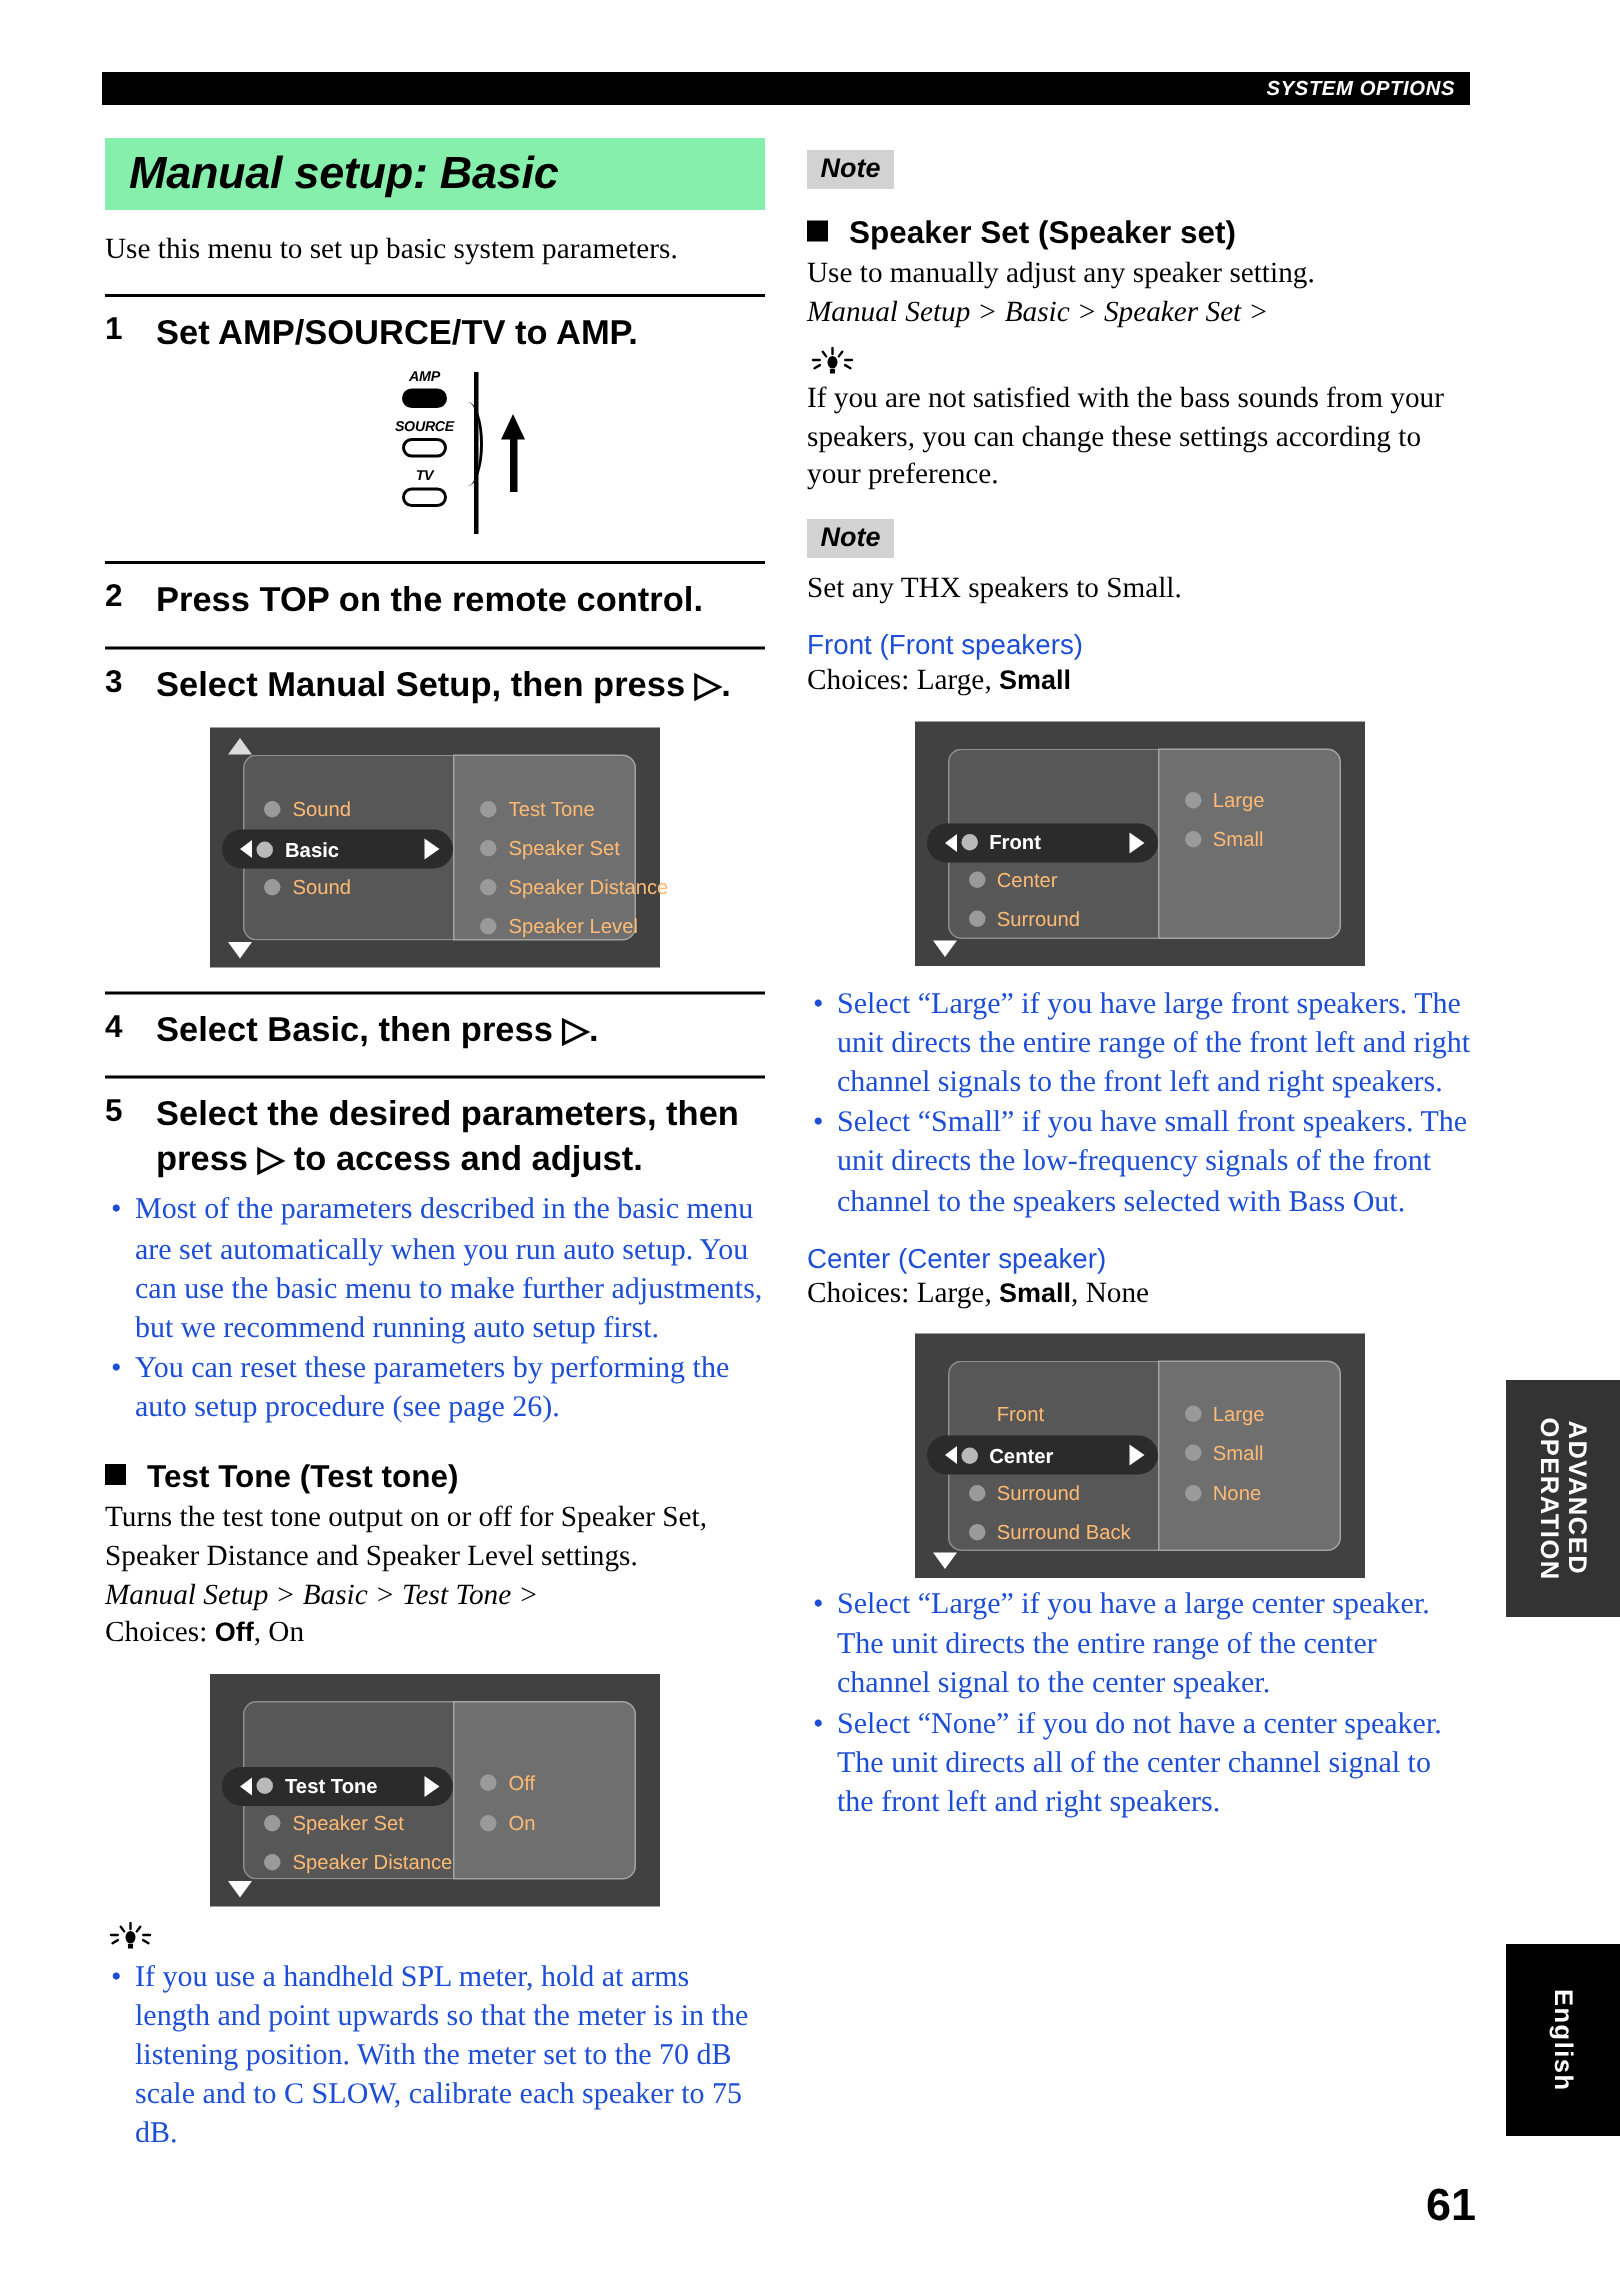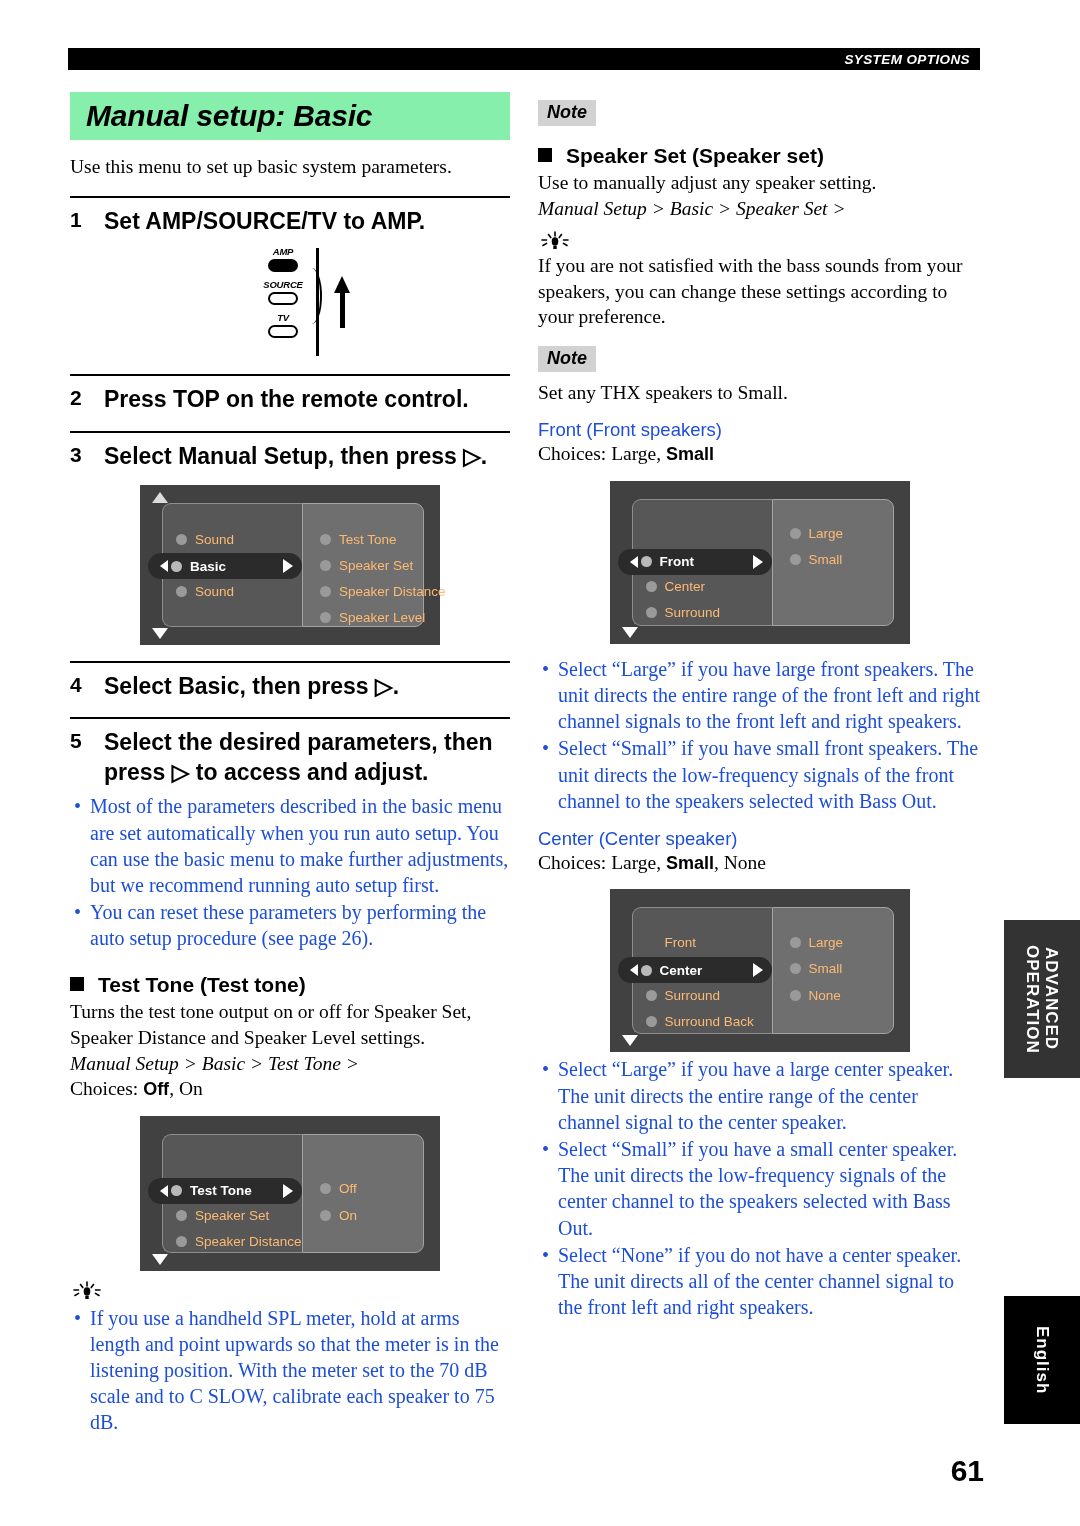--- a/index.html
+++ b/index.html
@@ -686,21 +686,20 @@
         <span>Small</span>
       </div>
       <div class="osd-item" style="left:180px; top:95px;">
         <span class="dot"></span>
         <span>None</span>
       </div>
     </div>
 
     <ul class="bullets" style="">
       <li>Select “Large” if you have a large center speaker. The unit directs the entire range of the center channel signal to the center speaker.</li>
-      <li>Select “Small” if you have a small center speaker. The unit directs the low-frequency signals of the center channel to the speakers selected with Bass Out.</li>
       <li>Select “None” if you do not have a center speaker. The unit directs all of the center channel signal to the front left and right speakers.</li>
     </ul>
 
   </div>
 
   <div class="tab" id="tab-advanced">
     <span class="vtext">OPERATION</span>
     <span class="vtext">ADVANCED</span>
   </div>
   <div class="tab" id="tab-english">

